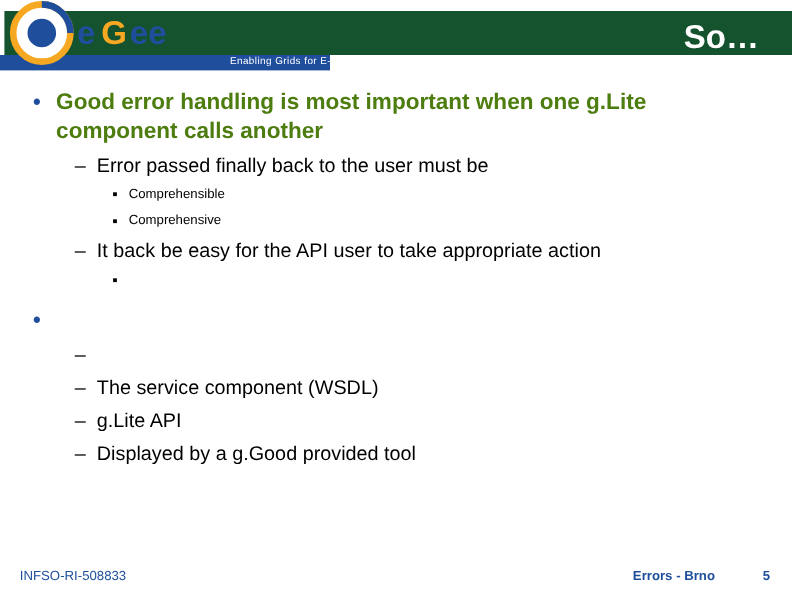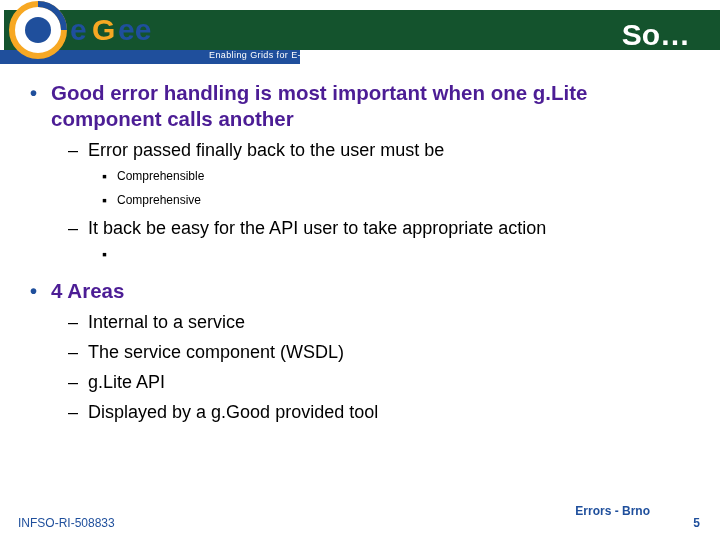--- a/index.html
+++ b/index.html
@@ -14,38 +14,38 @@
   .tagline-bar { position: absolute; top: 50px; left: 0; width: 300px; height: 14px; background: #1f4f9c; }
   .logo { position: absolute; top: 0; left: 6px; width: 170px; height: 64px; }
   .logo svg { width: 100%; height: 100%; }
 
   
   .content { position: absolute; top: 80px; left: 30px; right: 30px; bottom: 44px; }
   ul { list-style: none; }
   .lvl1 > li { margin-bottom: 14px; }
   .lvl1 > li > .row { display: flex; align-items: flex-start; }
   .lvl1 .bullet1 { color: #1f4f9c; font-size: 20px; margin-right: 14px; line-height: 26px; font-weight: bold; }
-  .lvl1 .text1 { color: #4c1d95; font-size: 20.5px; font-weight: bold; line-height: 26px; }
+  .lvl1 .text1 { color: #4d7c0f; font-size: 20.5px; font-weight: bold; line-height: 26px; }
 
   .lvl2 { margin-left: 38px; margin-top: 6px; }
   .lvl2 > li { margin-bottom: 6px; }
   .lvl2 > li > .row { display: flex; align-items: flex-start; }
   .lvl2 .bullet2 { color: #000; font-size: 18px; margin-right: 10px; line-height: 24px; }
   .lvl2 .text2 { color: #000; font-size: 18px; line-height: 24px; }
 
   .lvl3 { margin-left: 34px; margin-top: 4px; }
   .lvl3 > li { margin-bottom: 4px; }
   .lvl3 > li > .row { display: flex; align-items: flex-start; }
   .lvl3 .bullet3 { color: #000; font-size: 14px; margin-right: 10px; line-height: 20px; }
   .lvl3 .text3 { color: #000; font-size: 12px; line-height: 20px; }
 
   
   .footer { position: absolute; left: 0; right: 0; bottom: 0; height: 32px; }
   .footer-left { position: absolute; left: 18px; bottom: 10px; color: #1f4f9c; font-size: 12px; }
-  .footer-right { position: absolute; right: 70px; bottom: 22px; color: #1f4f9c; font-size: 12px; font-weight: bold; }
+  .footer-right { position: absolute; right: 70px; bottom: 10px; color: #1f4f9c; font-size: 12px; font-weight: bold; }
   .footer-num { position: absolute; right: 20px; bottom: 10px; color: #1f4f9c; font-size: 12px; font-weight: bold; }
 </style>
 </head>
 <body>
 
 <div class="slide">
 
   <div class="header">
     <div class="title-bar">
       <div class="title-text">So…</div>
@@ -104,27 +104,25 @@
                 </div>
               </li>
             </ul>
           </li>
         </ul>
       </li>
 
       <li>
         <div class="row">
           <span class="bullet1">•</span>
-          <span class="text1">4 Areas</span>
         </div>
         <ul class="lvl2">
           <li>
             <div class="row">
               <span class="bullet2">–</span>
-              <span class="text2">Internal to a service</span>
             </div>
           </li>
           <li>
             <div class="row">
               <span class="bullet2">–</span>
               <span class="text2">The service component (WSDL)</span>
             </div>
           </li>
           <li>
             <div class="row">

